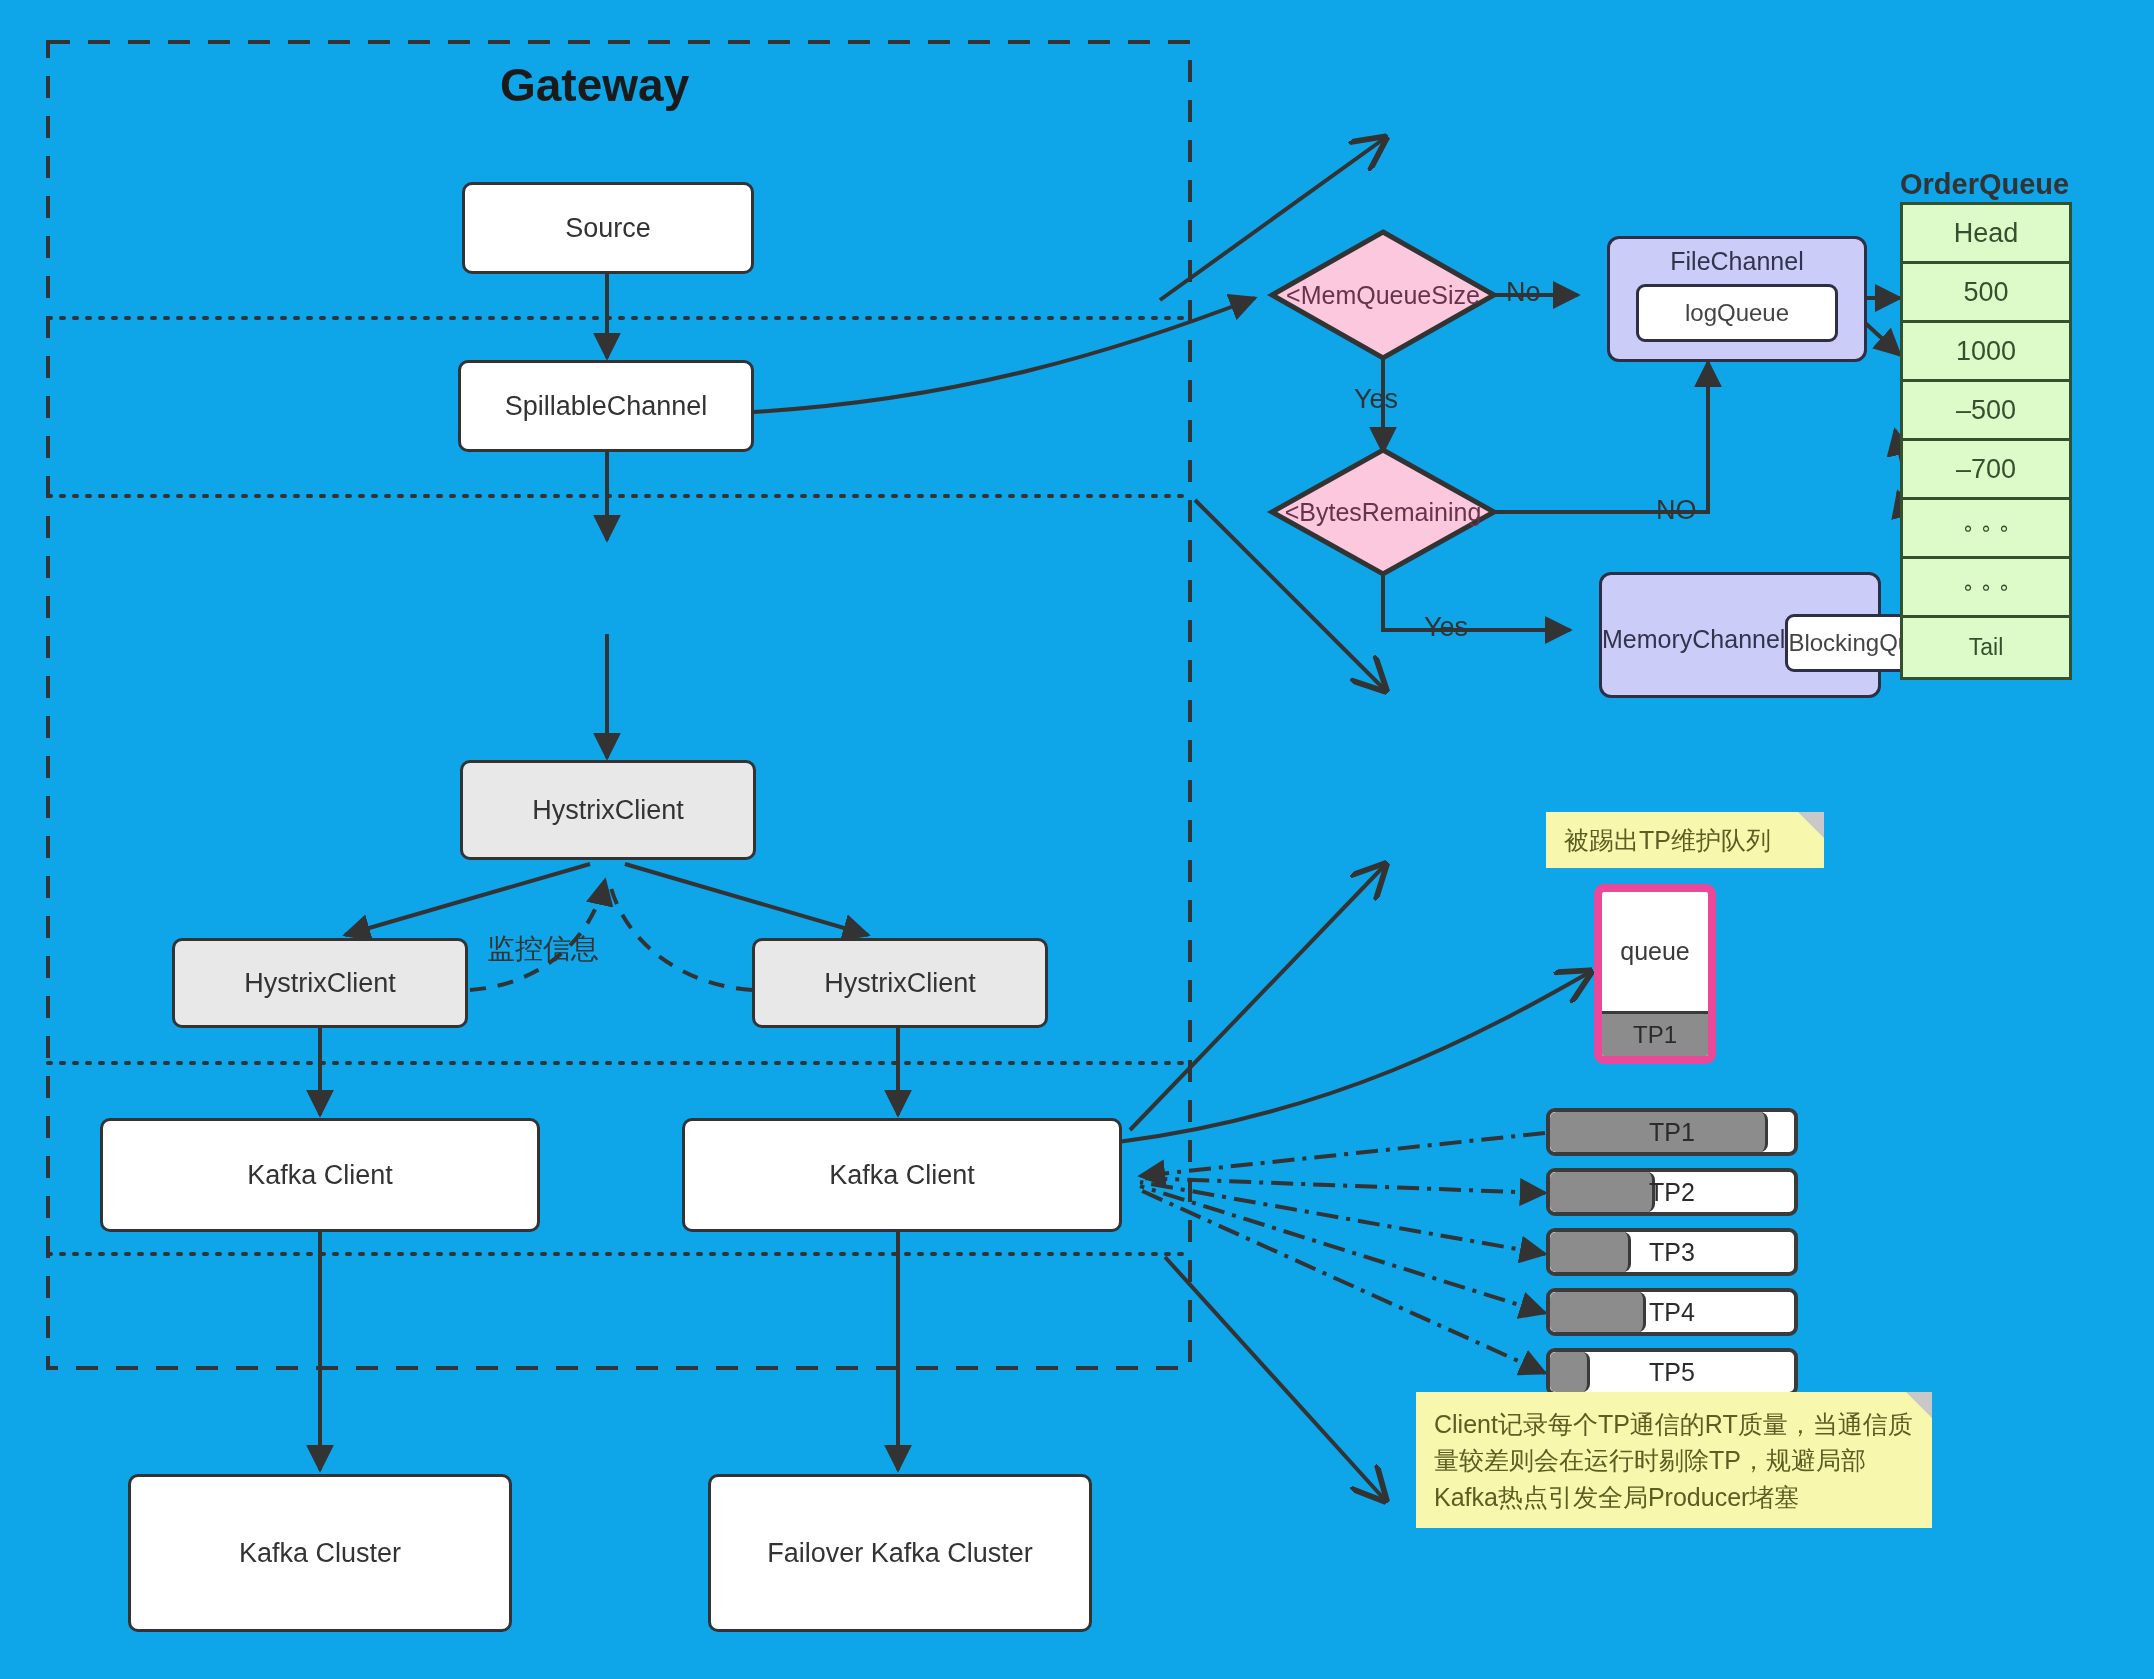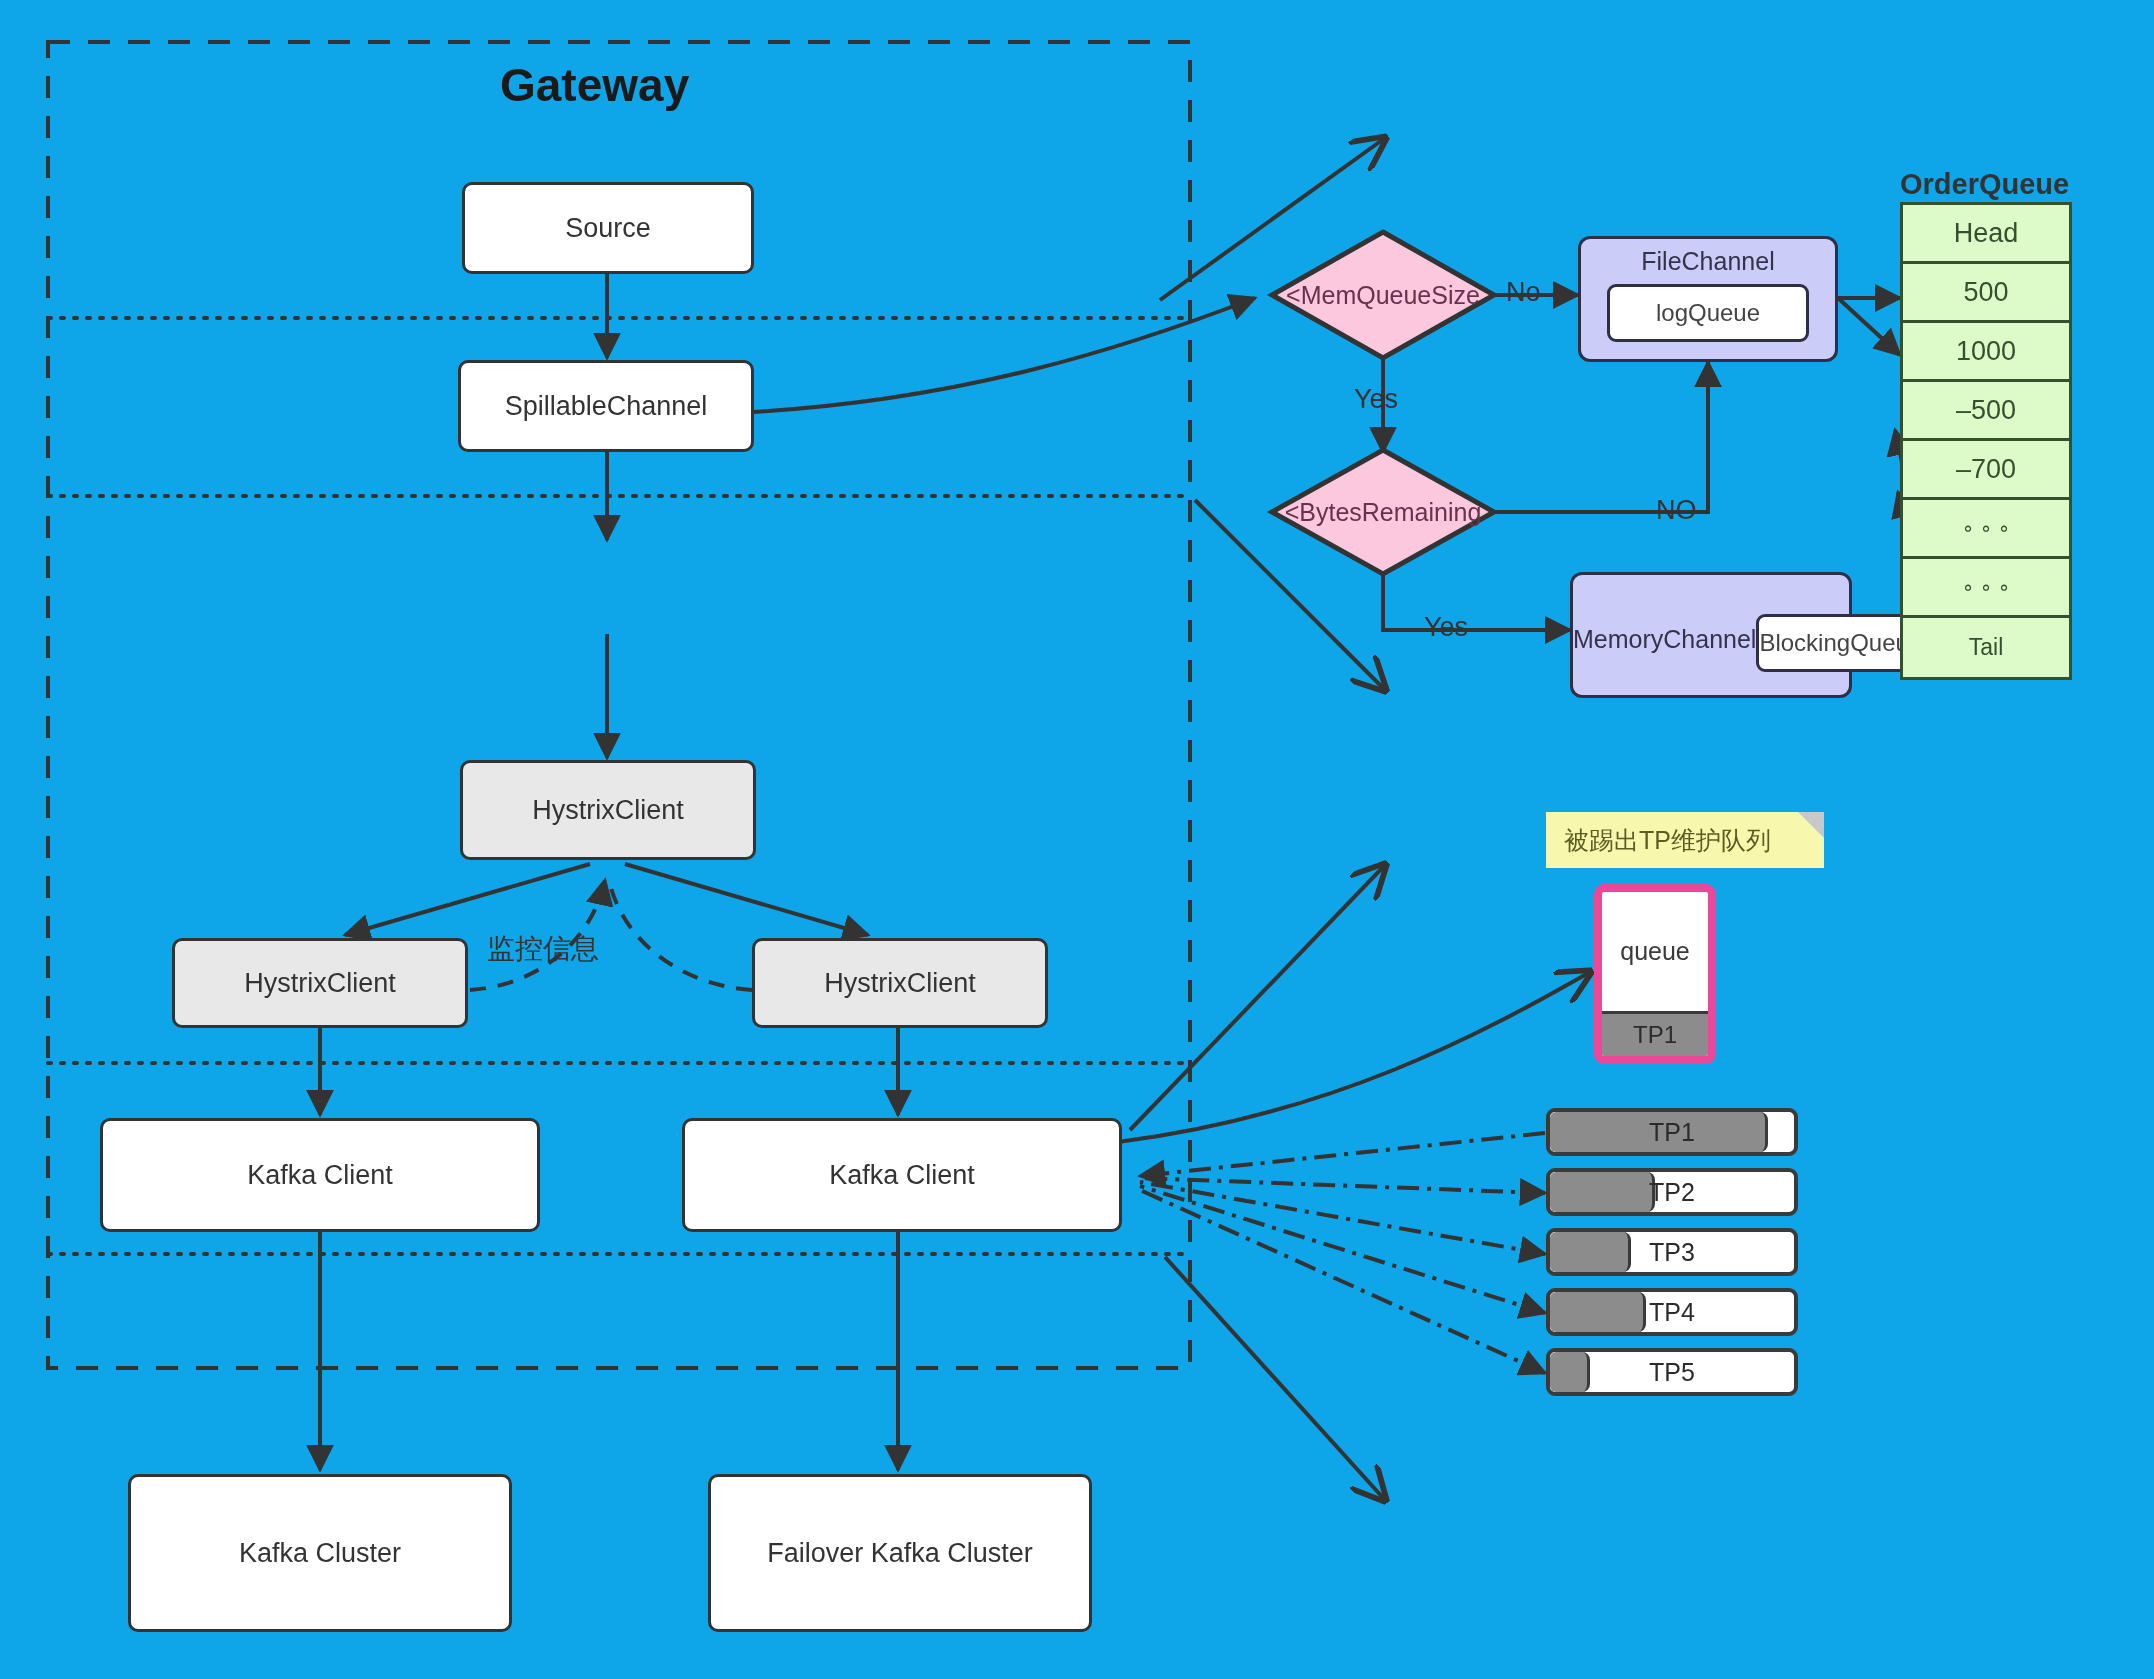--- a/index.html
+++ b/index.html
@@ -27,21 +27,21 @@
     display: flex;
     align-items: center;
     justify-content: center;
     text-align: center;
     color: #333333;
     border: 3px solid #333333;
     background: #ffffff;
     border-radius: 10px;
   }
   .node.gray { background: #e8e8e8; }
-  .node.purple { background: #ccccf9; border-color: #2e2e46; color: #33334d; }
+  .node.purple { background: #ccccf9; border-color: #2e2e46; color: #33334d; margin-left: 29px; }
   .lbl {
     position: absolute;
     color: #333333;
     white-space: nowrap;
   }
   .diamond-wrap { position: absolute; }
   .diamond-text {
     position: absolute;
     left: 0; top: 0;
     width: 100%; height: 100%;
@@ -320,14 +320,18 @@
   <div class="tpbar" style="left:1546px; top:1288px; width:252px; height:48px;">
     <div class="fill" style="width:38%;"></div>
     <div class="tptext" style="font-size:25px;">TP4</div>
   </div>
 
   <div class="tpbar" style="left:1546px; top:1348px; width:252px; height:48px;">
     <div class="fill" style="width:15%;"></div>
     <div class="tptext" style="font-size:25px;">TP5</div>
   </div>
 
+  <div class="note" style="left:1416px; top:1392px; width:516px; height:136px; font-size:25px;">
+    <span class="fold"></span>
+    <span>Client记录每个TP通信的RT质量，当通信质量较差则会在运行时剔除TP，规避局部Kafka热点引发全局Producer堵塞</span>
+  </div>
 
 </div>
 
 </body></html>

